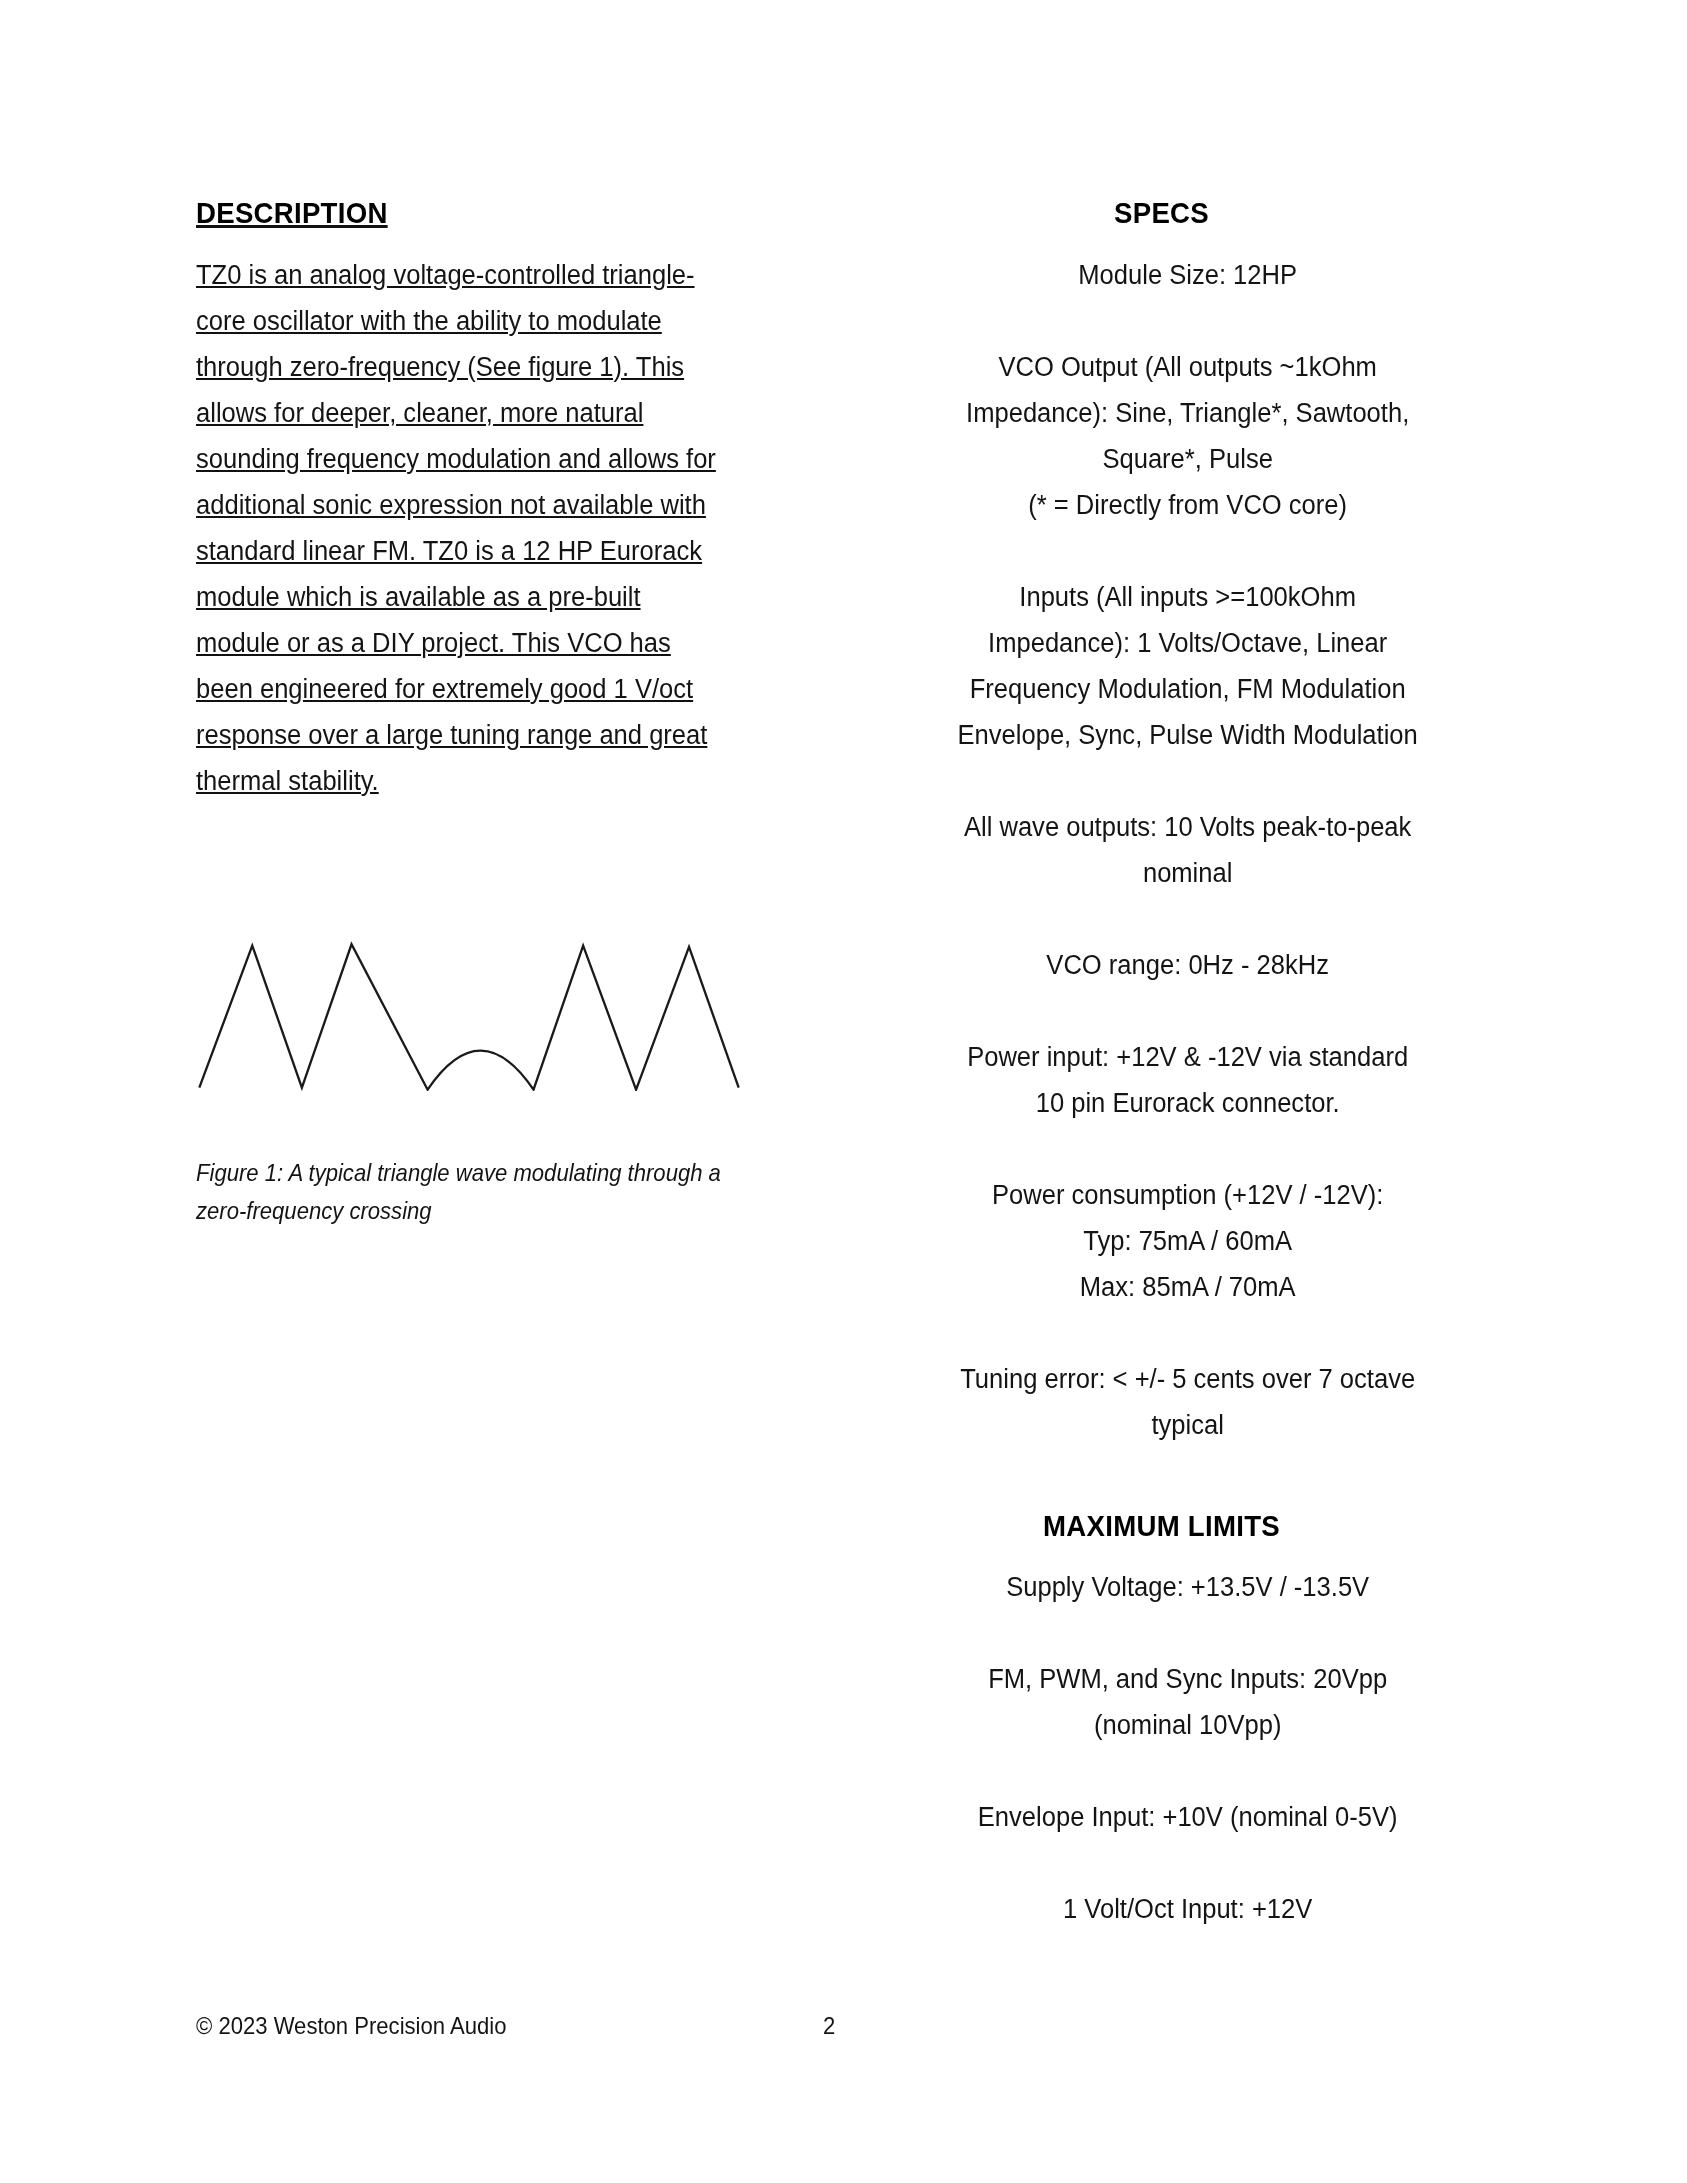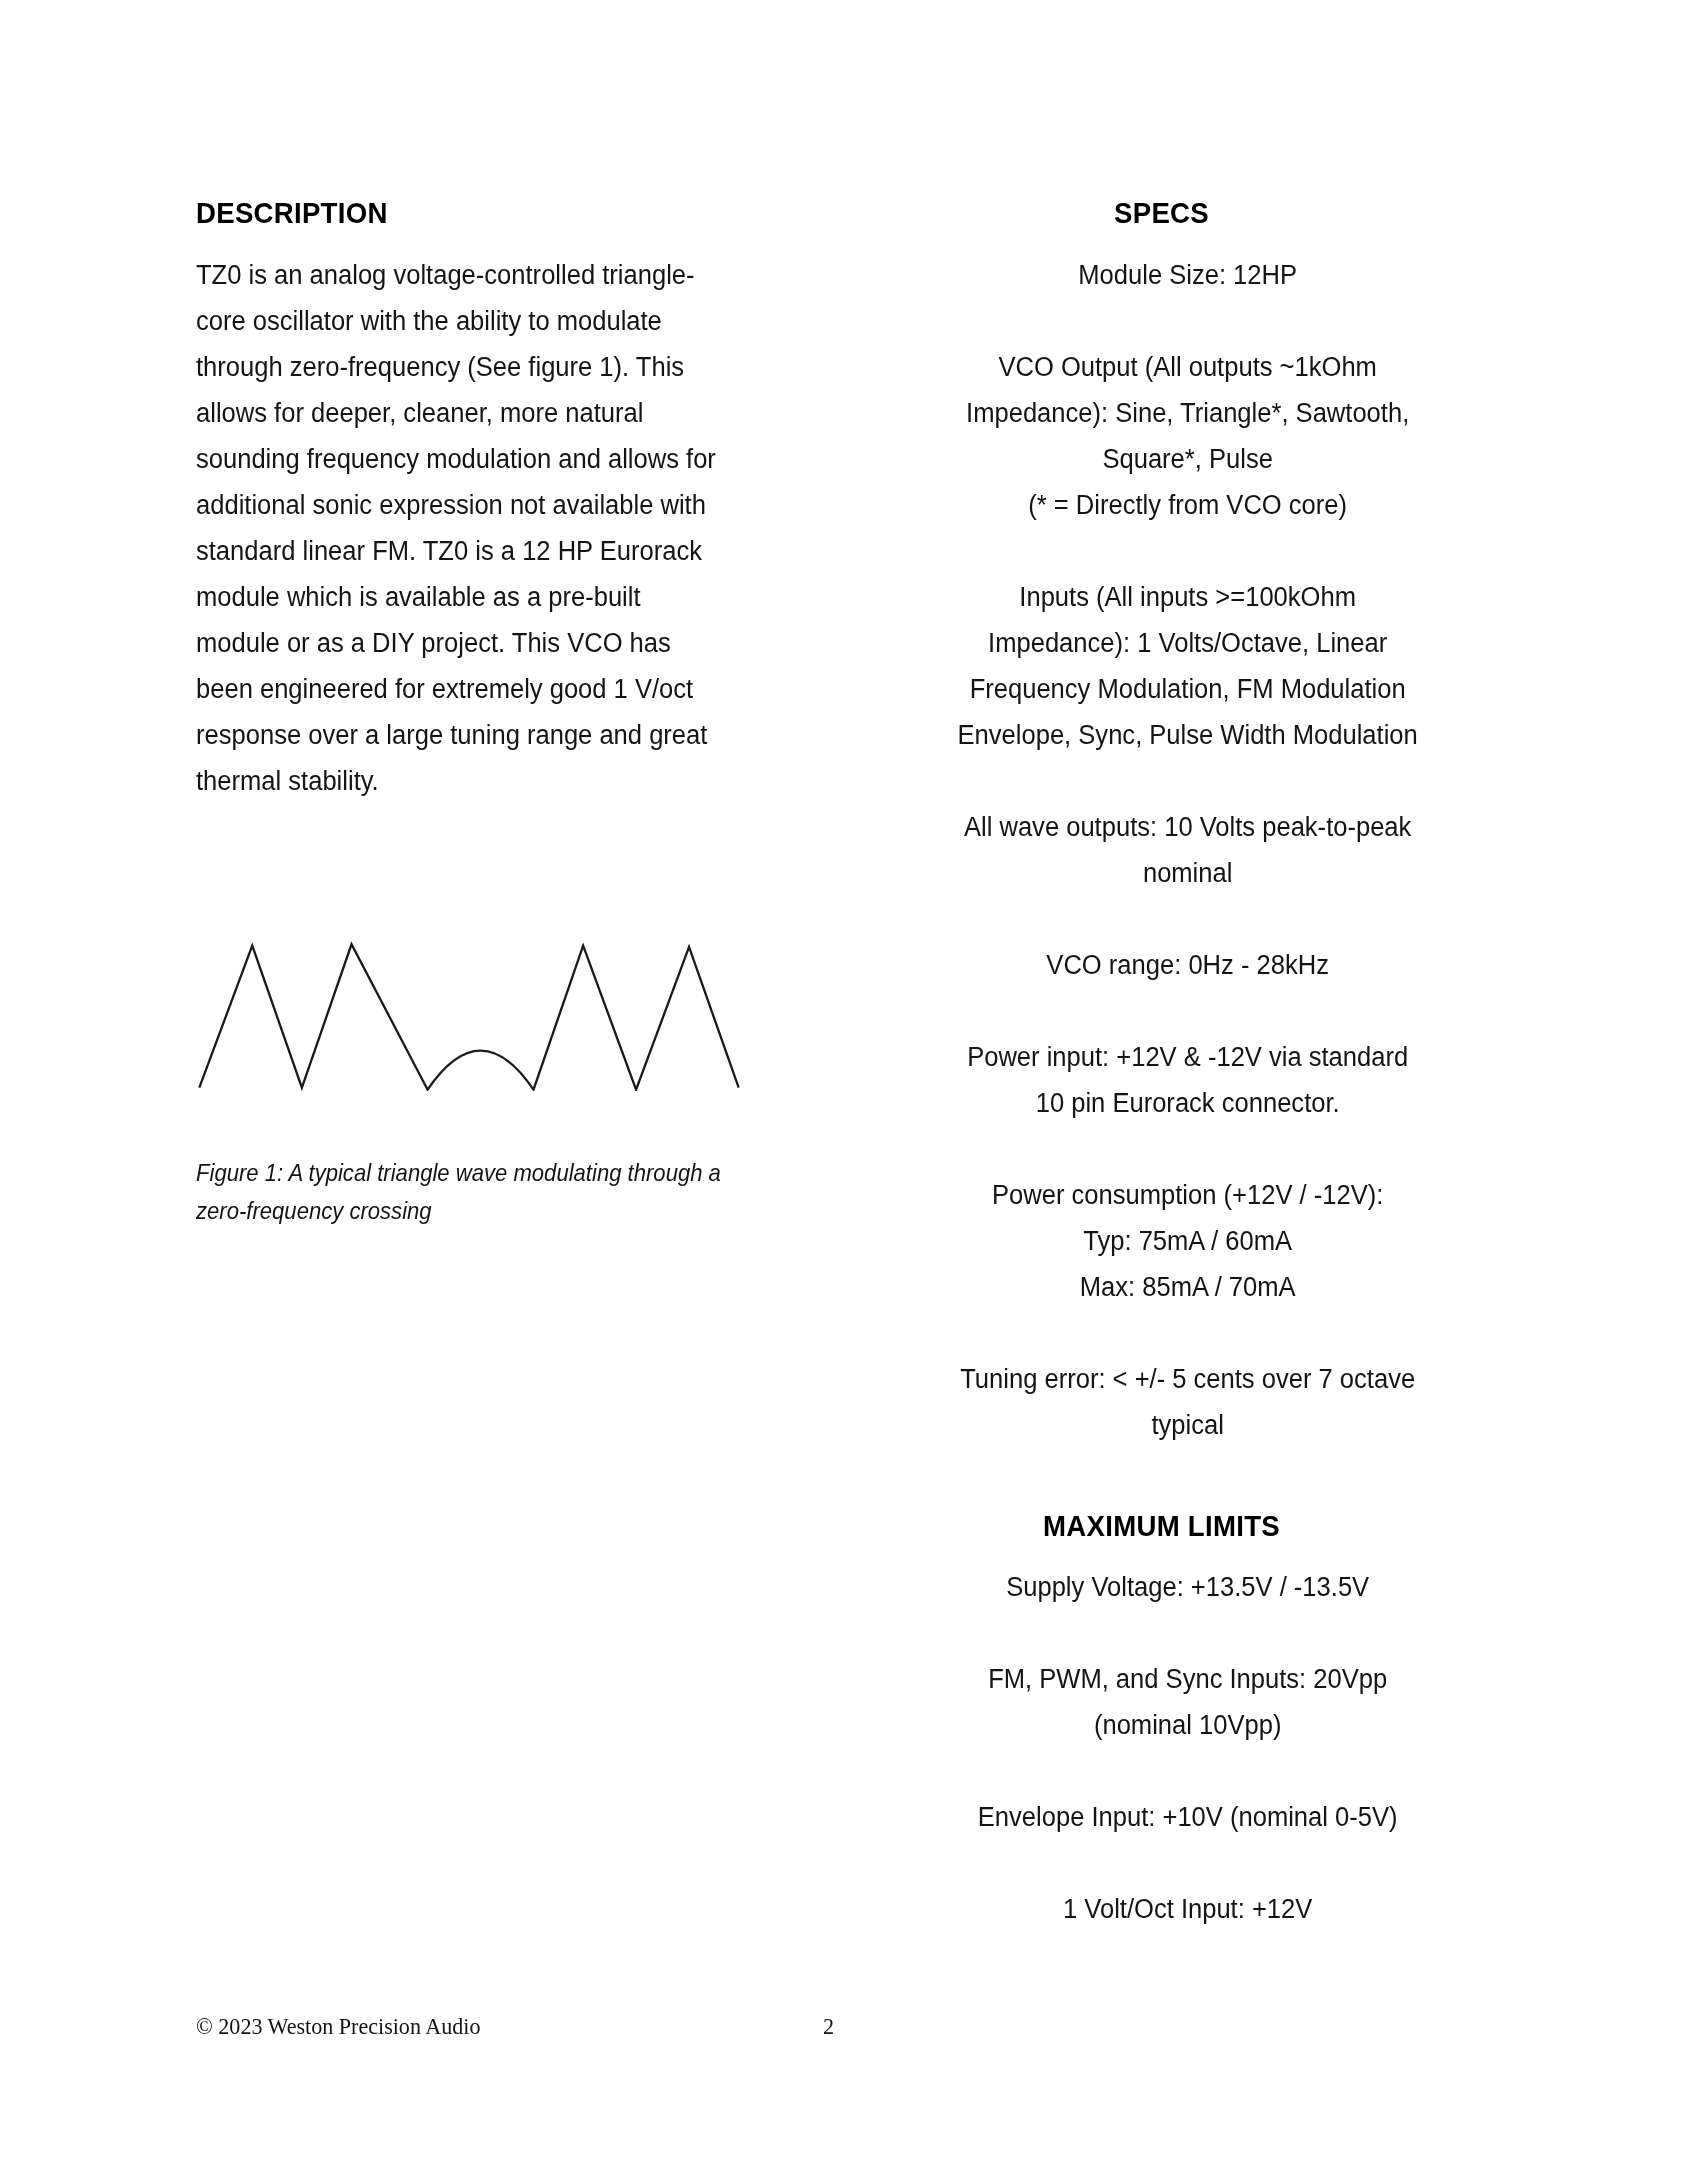--- a/index.html
+++ b/index.html
@@ -24,20 +24,21 @@
     height: 2183px;
     background: #ffffff;
   }
 
   
   .col-left {
     position: absolute;
     left: 196px;
     top: 198px;
     width: 523px;
+    text-decoration: underline;
   }
   .col-right {
     position: absolute;
     left: 857px;
     top: 198px;
     width: 662px;
     text-align: center;
   }
 
   
@@ -105,21 +106,20 @@
     transform-origin: left top;
   }
 
   
   .footer {
     position: absolute;
     left: 0;
     top: 2011px;
     width: 1687px;
     height: 40px;
-    font-family: Liberation Serif, serif;
   }
   .footer-copy {
     position: absolute;
     left: 196px;
     top: 0;
     font-size: 24px;
     line-height: 30px;
     color: #141414;
     transform: scaleX(0.92);
     transform-origin: left top;

